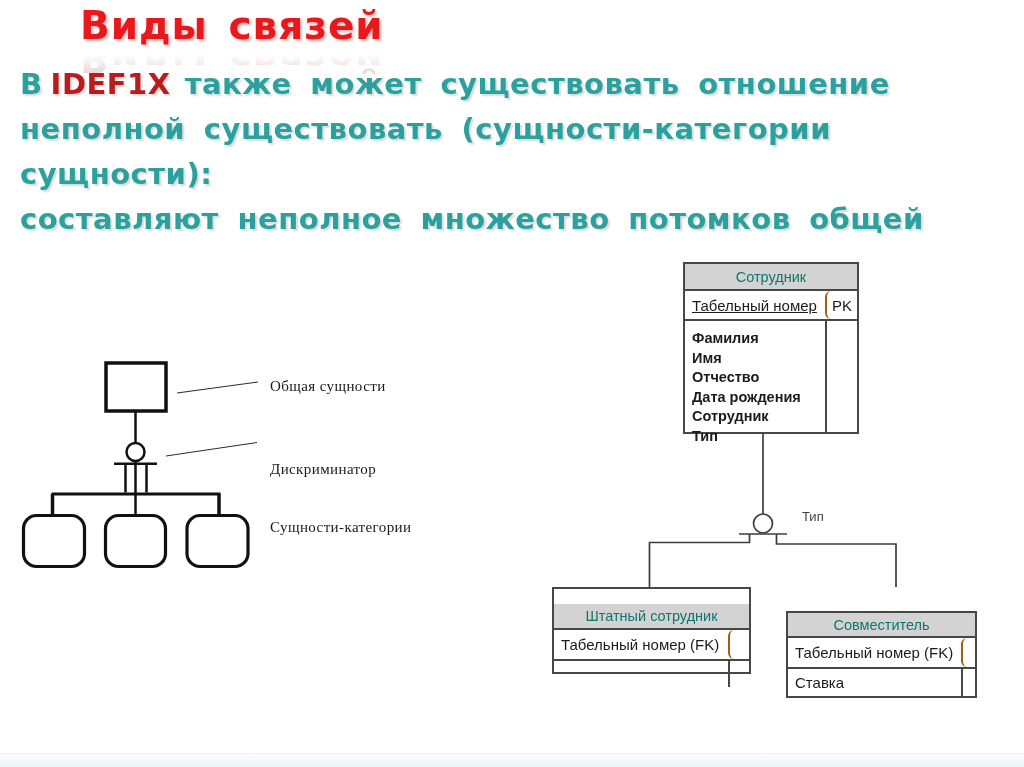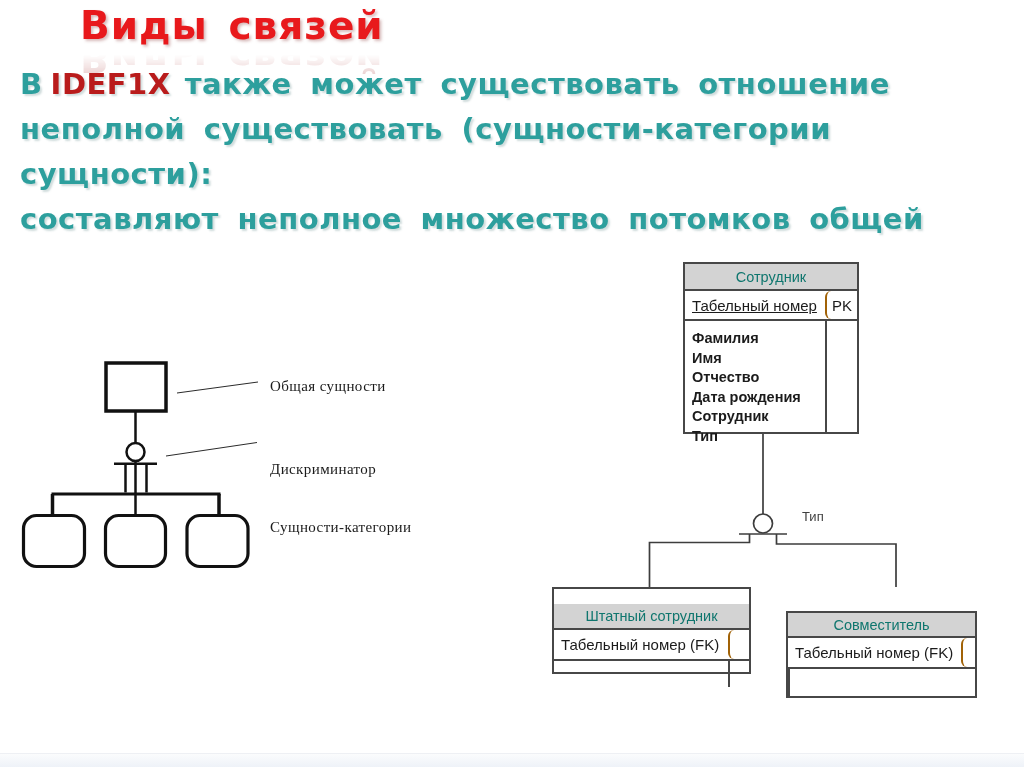--- a/index.html
+++ b/index.html
@@ -136,19 +136,20 @@
     </div>
   </div>
 
   <div class="entity-table" style="left:786px;top:587px;width:191px;height:87px;margin-top:24px;">
     <div class="entity-header" style="height:23px;">Совместитель</div>
     <div class="row" style="height:29px;">
       <div class="key-cell">Табельный номер (FK)</div>
       <div class="tag-cell" style="width:14px;"></div>
     </div>
     <div class="row" style="height:29px;">
+      <div class="key-cell">Ставка</div>
       <div class="side-col" style="width:14px;"></div>
     </div>
   </div>
 
   <div class="bottom-strip"></div>
 
 </div>
 
 </body></html>

